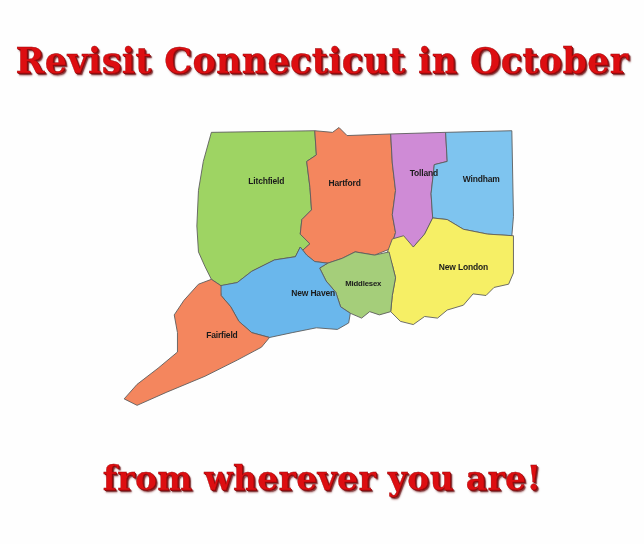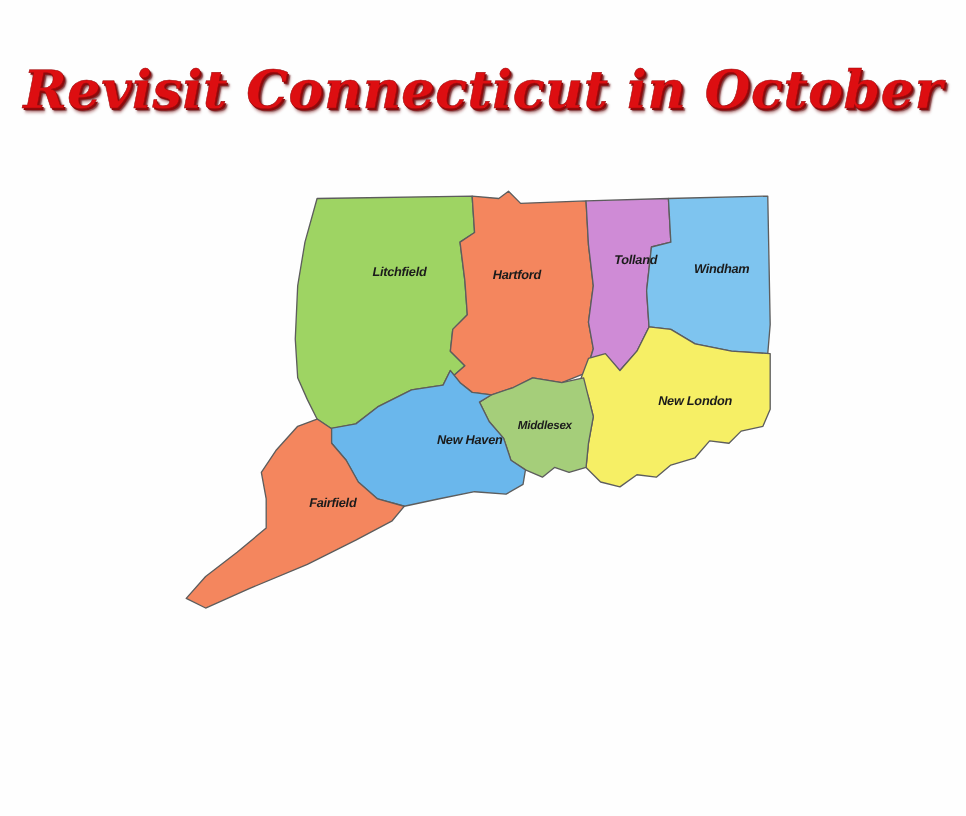--- a/index.html
+++ b/index.html
@@ -11,21 +11,20 @@
     width: 644px;
     height: 544px;
     overflow: hidden;
     font-family: "Liberation Sans", sans-serif;
   }
   #poster {
     position: relative;
     width: 644px;
     height: 544px;
     background: #fefefe;
-    font-style: italic;
   }
 
   
   .banner-text {
     position: absolute;
     left: 0;
     width: 644px;
     text-align: center;
     font-family: "DejaVu Serif", "Liberation Serif", serif;
     font-weight: bold;
@@ -130,14 +129,15 @@
       <text class="county-label" x="293" y="88">Hartford</text>
       <text class="county-label" x="391" y="75">Tolland</text>
       <text class="county-label" x="462" y="83">Windham</text>
       <text class="county-label" x="254" y="224">New Haven</text>
       <text class="county-label small" x="316" y="212">Middlesex</text>
       <text class="county-label" x="440" y="192">New London</text>
       <text class="county-label" x="141" y="276">Fairfield</text>
     </svg>
   </div>
 
+  <div id="footer-line" class="banner-text">from wherever you are!</div>
 
 </div>
 
 </body></html>

